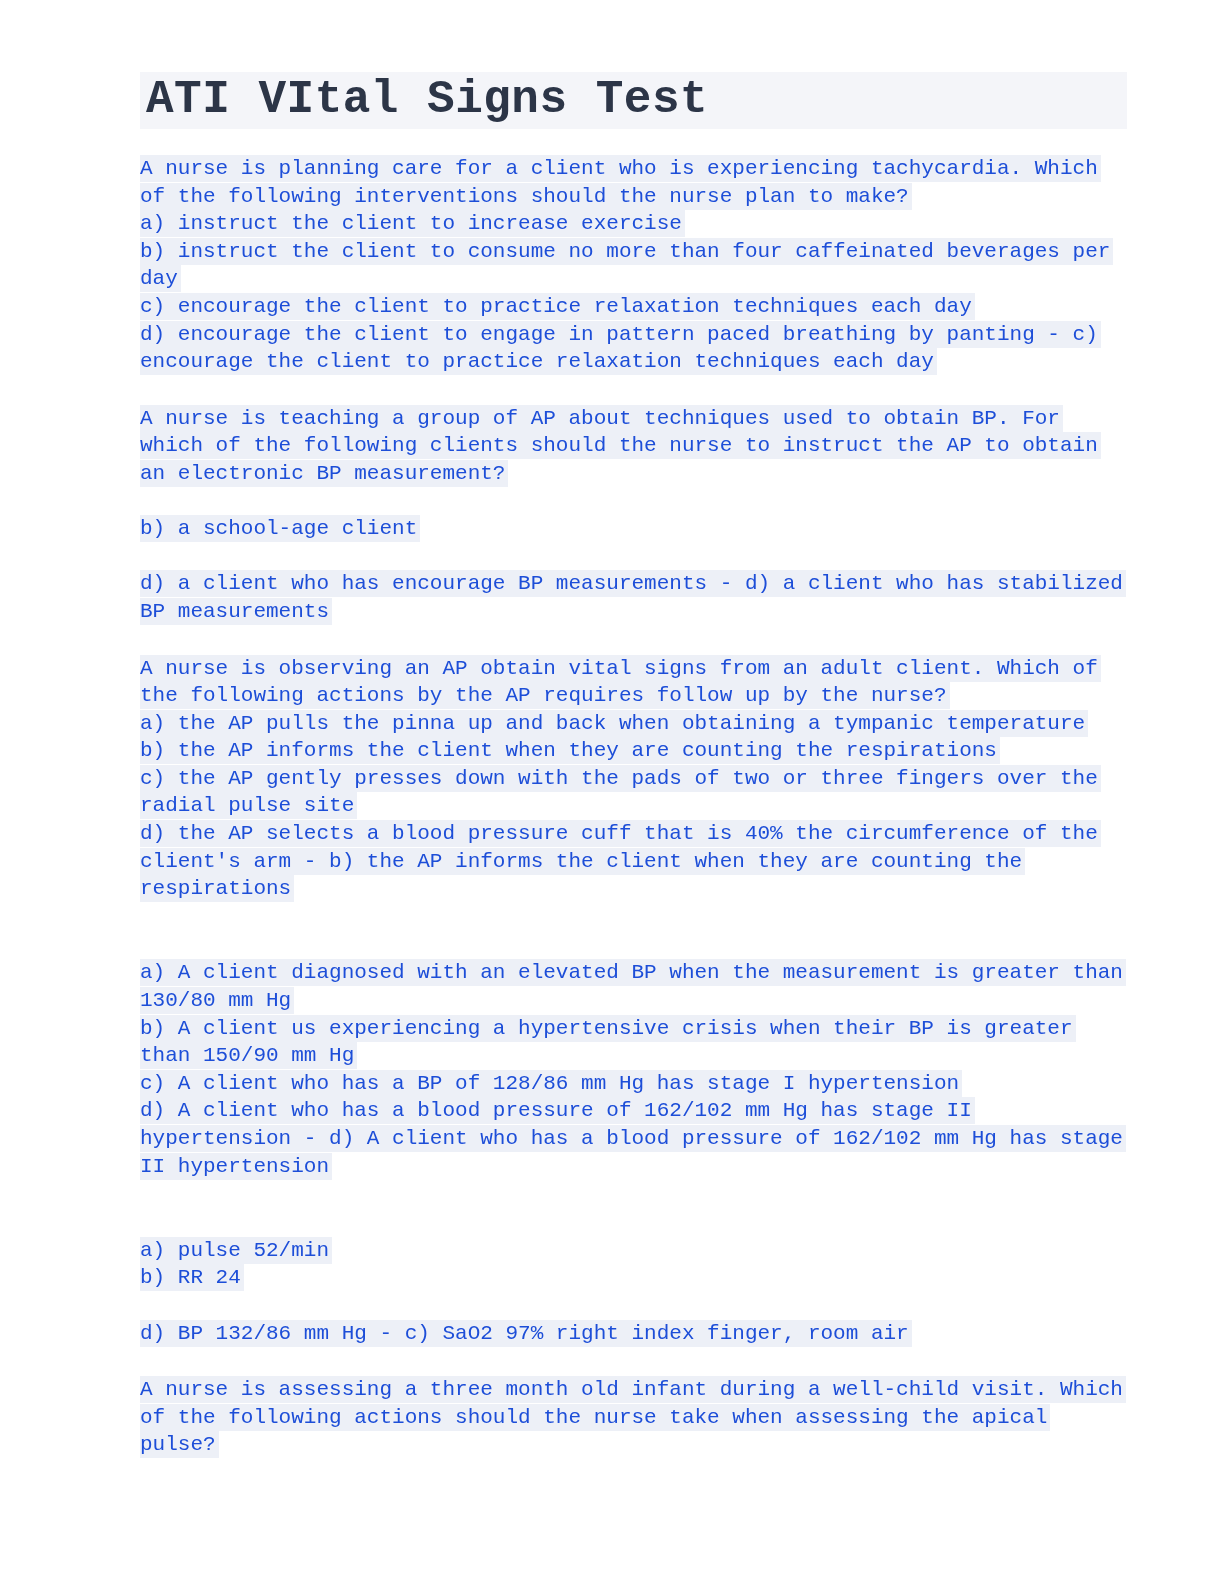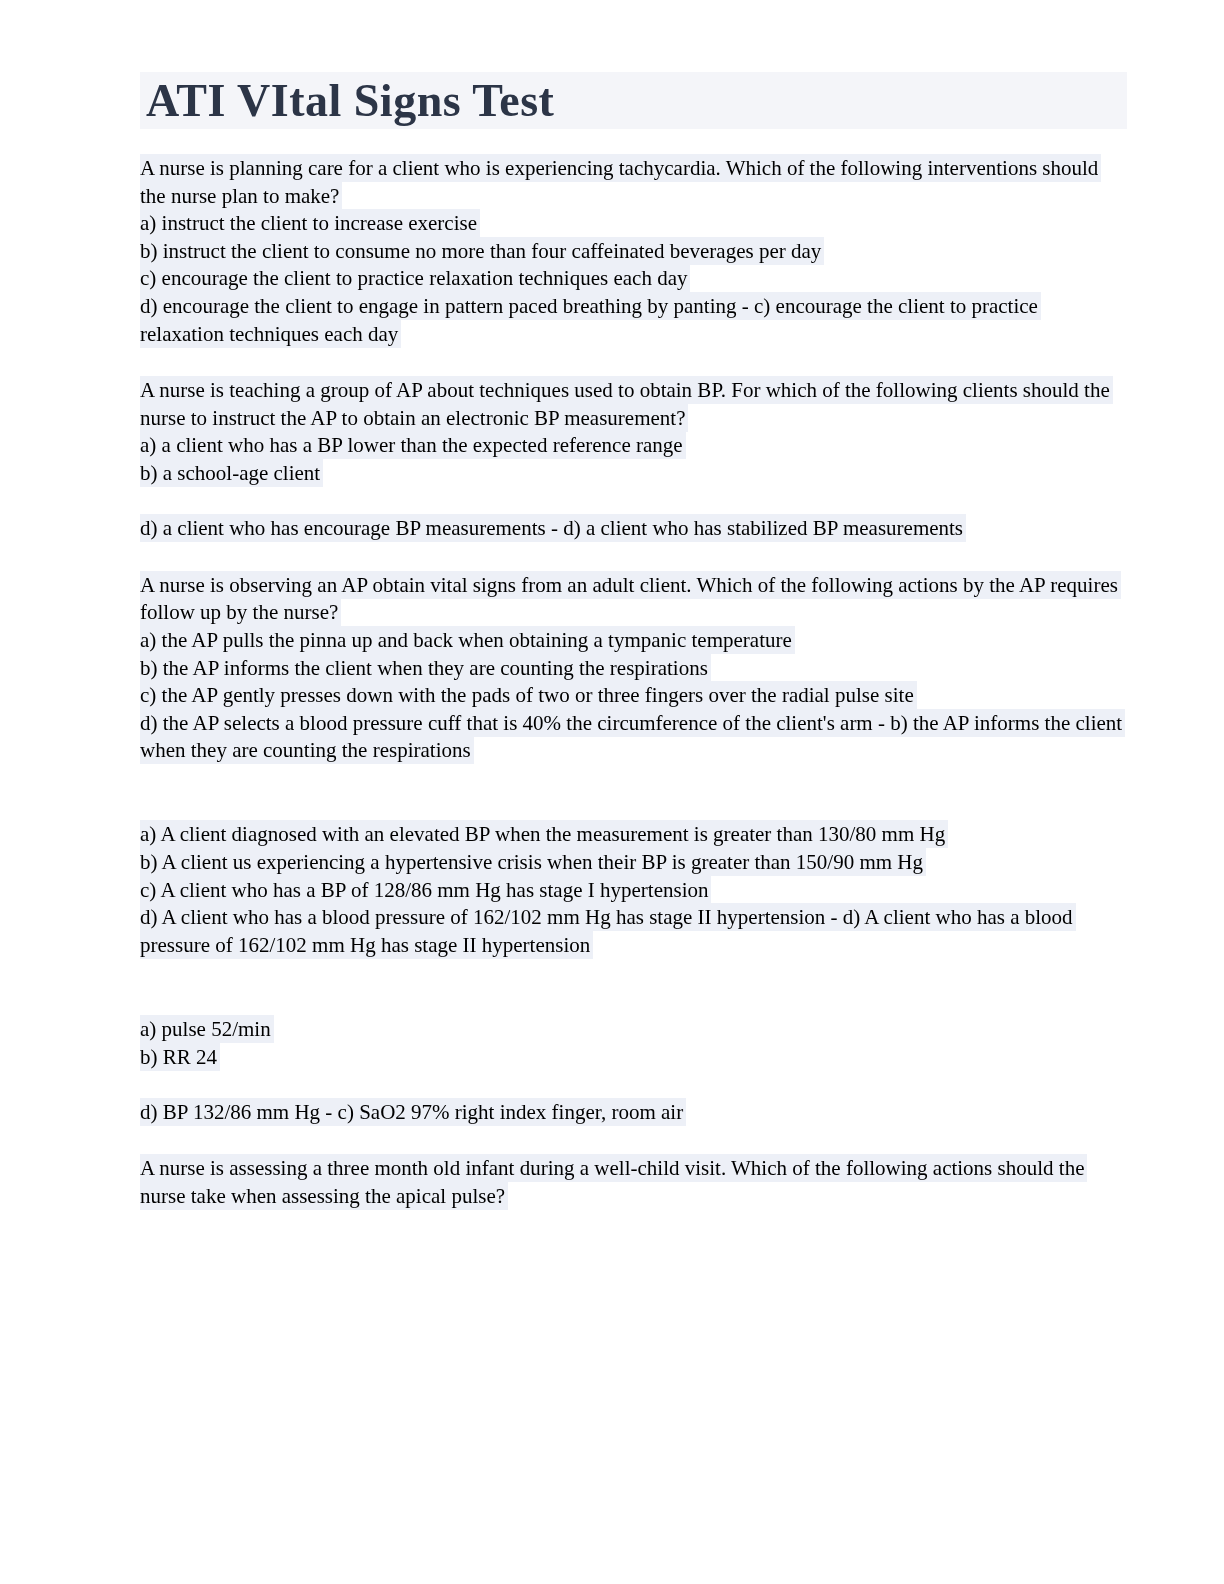--- a/index.html
+++ b/index.html
@@ -7,37 +7,37 @@
     padding: 0;
     background: #ffffff;
   }
   .page {
     position: relative;
     box-sizing: border-box;
     width: 1224px;
     height: 1584px;
     background: #ffffff;
     padding: 72px 97px 0 140px;
-    font-family: Liberation Serif, serif;
+    font-family: Liberation Mono, monospace;
     overflow: hidden;
   }
   .doc-title {
     margin: 0 0 26px 0;
     padding-left: 6px;
     background: #f4f5f9;
     color: #2c3547;
     font-size: 46px;
     line-height: 57px;
     font-weight: 700;
     letter-spacing: 0.5px;
   }
   .content {
     font-size: 21px;
     line-height: 27.6px;
-    color: #000000;
+    color: #1d4ed8;
   }
   .question {
     margin: 0 0 29px 0;
   }
   .hl {
     background: #edf0f7;
     padding: 2px 3px 2px 0;
     box-decoration-break: clone;
     -webkit-box-decoration-break: clone;
   }
@@ -47,21 +47,21 @@
 
 <div class="page">
   <h1 class="doc-title">ATI VItal Signs Test</h1>
   <main class="content">
   <p class="question">
     <span class="hl">A nurse is planning care for a client who is experiencing tachycardia. Which of the following interventions should the nurse plan to make?</span>
   <br><span class="hl">a) instruct the client to increase exercise</span><br><span class="hl">b) instruct the client to consume no more than four caffeinated beverages per day</span><br><span class="hl">c) encourage the client to practice relaxation techniques each day</span><br><span class="hl">d) encourage the client to engage in pattern paced breathing by panting - c) encourage the client to practice relaxation techniques each day</span></p>
 
   <p class="question">
     <span class="hl">A nurse is teaching a group of AP about techniques used to obtain BP. For which of the following clients should the nurse to instruct the AP to obtain an electronic BP measurement?</span>
-  <br><span class="hl">a) a client who has a BP lower than the expected reference range</span><br><span class="hl">b) a school-age client</span><br><br><span class="hl">d) a client who has encourage BP measurements - d) a client who has stabilized BP measurements</span></p>
+  <br><br><span class="hl">b) a school-age client</span><br><br><span class="hl">d) a client who has encourage BP measurements - d) a client who has stabilized BP measurements</span></p>
 
   <p class="question">
     <span class="hl">A nurse is observing an AP obtain vital signs from an adult client. Which of the following actions by the AP requires follow up by the nurse?</span>
   <br><span class="hl">a) the AP pulls the pinna up and back when obtaining a tympanic temperature</span><br><span class="hl">b) the AP informs the client when they are counting the respirations</span><br><span class="hl">c) the AP gently presses down with the pads of two or three fingers over the radial pulse site</span><br><span class="hl">d) the AP selects a blood pressure cuff that is 40% the circumference of the client's arm - b) the AP informs the client when they are counting the respirations</span></p>
 
   <p class="question">
   <br><span class="hl">a) A client diagnosed with an elevated BP when the measurement is greater than 130/80 mm Hg</span><br><span class="hl">b) A client us experiencing a hypertensive crisis when their BP is greater than 150/90 mm Hg</span><br><span class="hl">c) A client who has a BP of 128/86 mm Hg has stage I hypertension</span><br><span class="hl">d) A client who has a blood pressure of 162/102 mm Hg has stage II hypertension - d) A client who has a blood pressure of 162/102 mm Hg has stage II hypertension</span></p>
 
   <p class="question">
   <br><span class="hl">a) pulse 52/min</span><br><span class="hl">b) RR 24</span><br><br><span class="hl">d) BP 132/86 mm Hg - c) SaO2 97% right index finger, room air</span></p>

